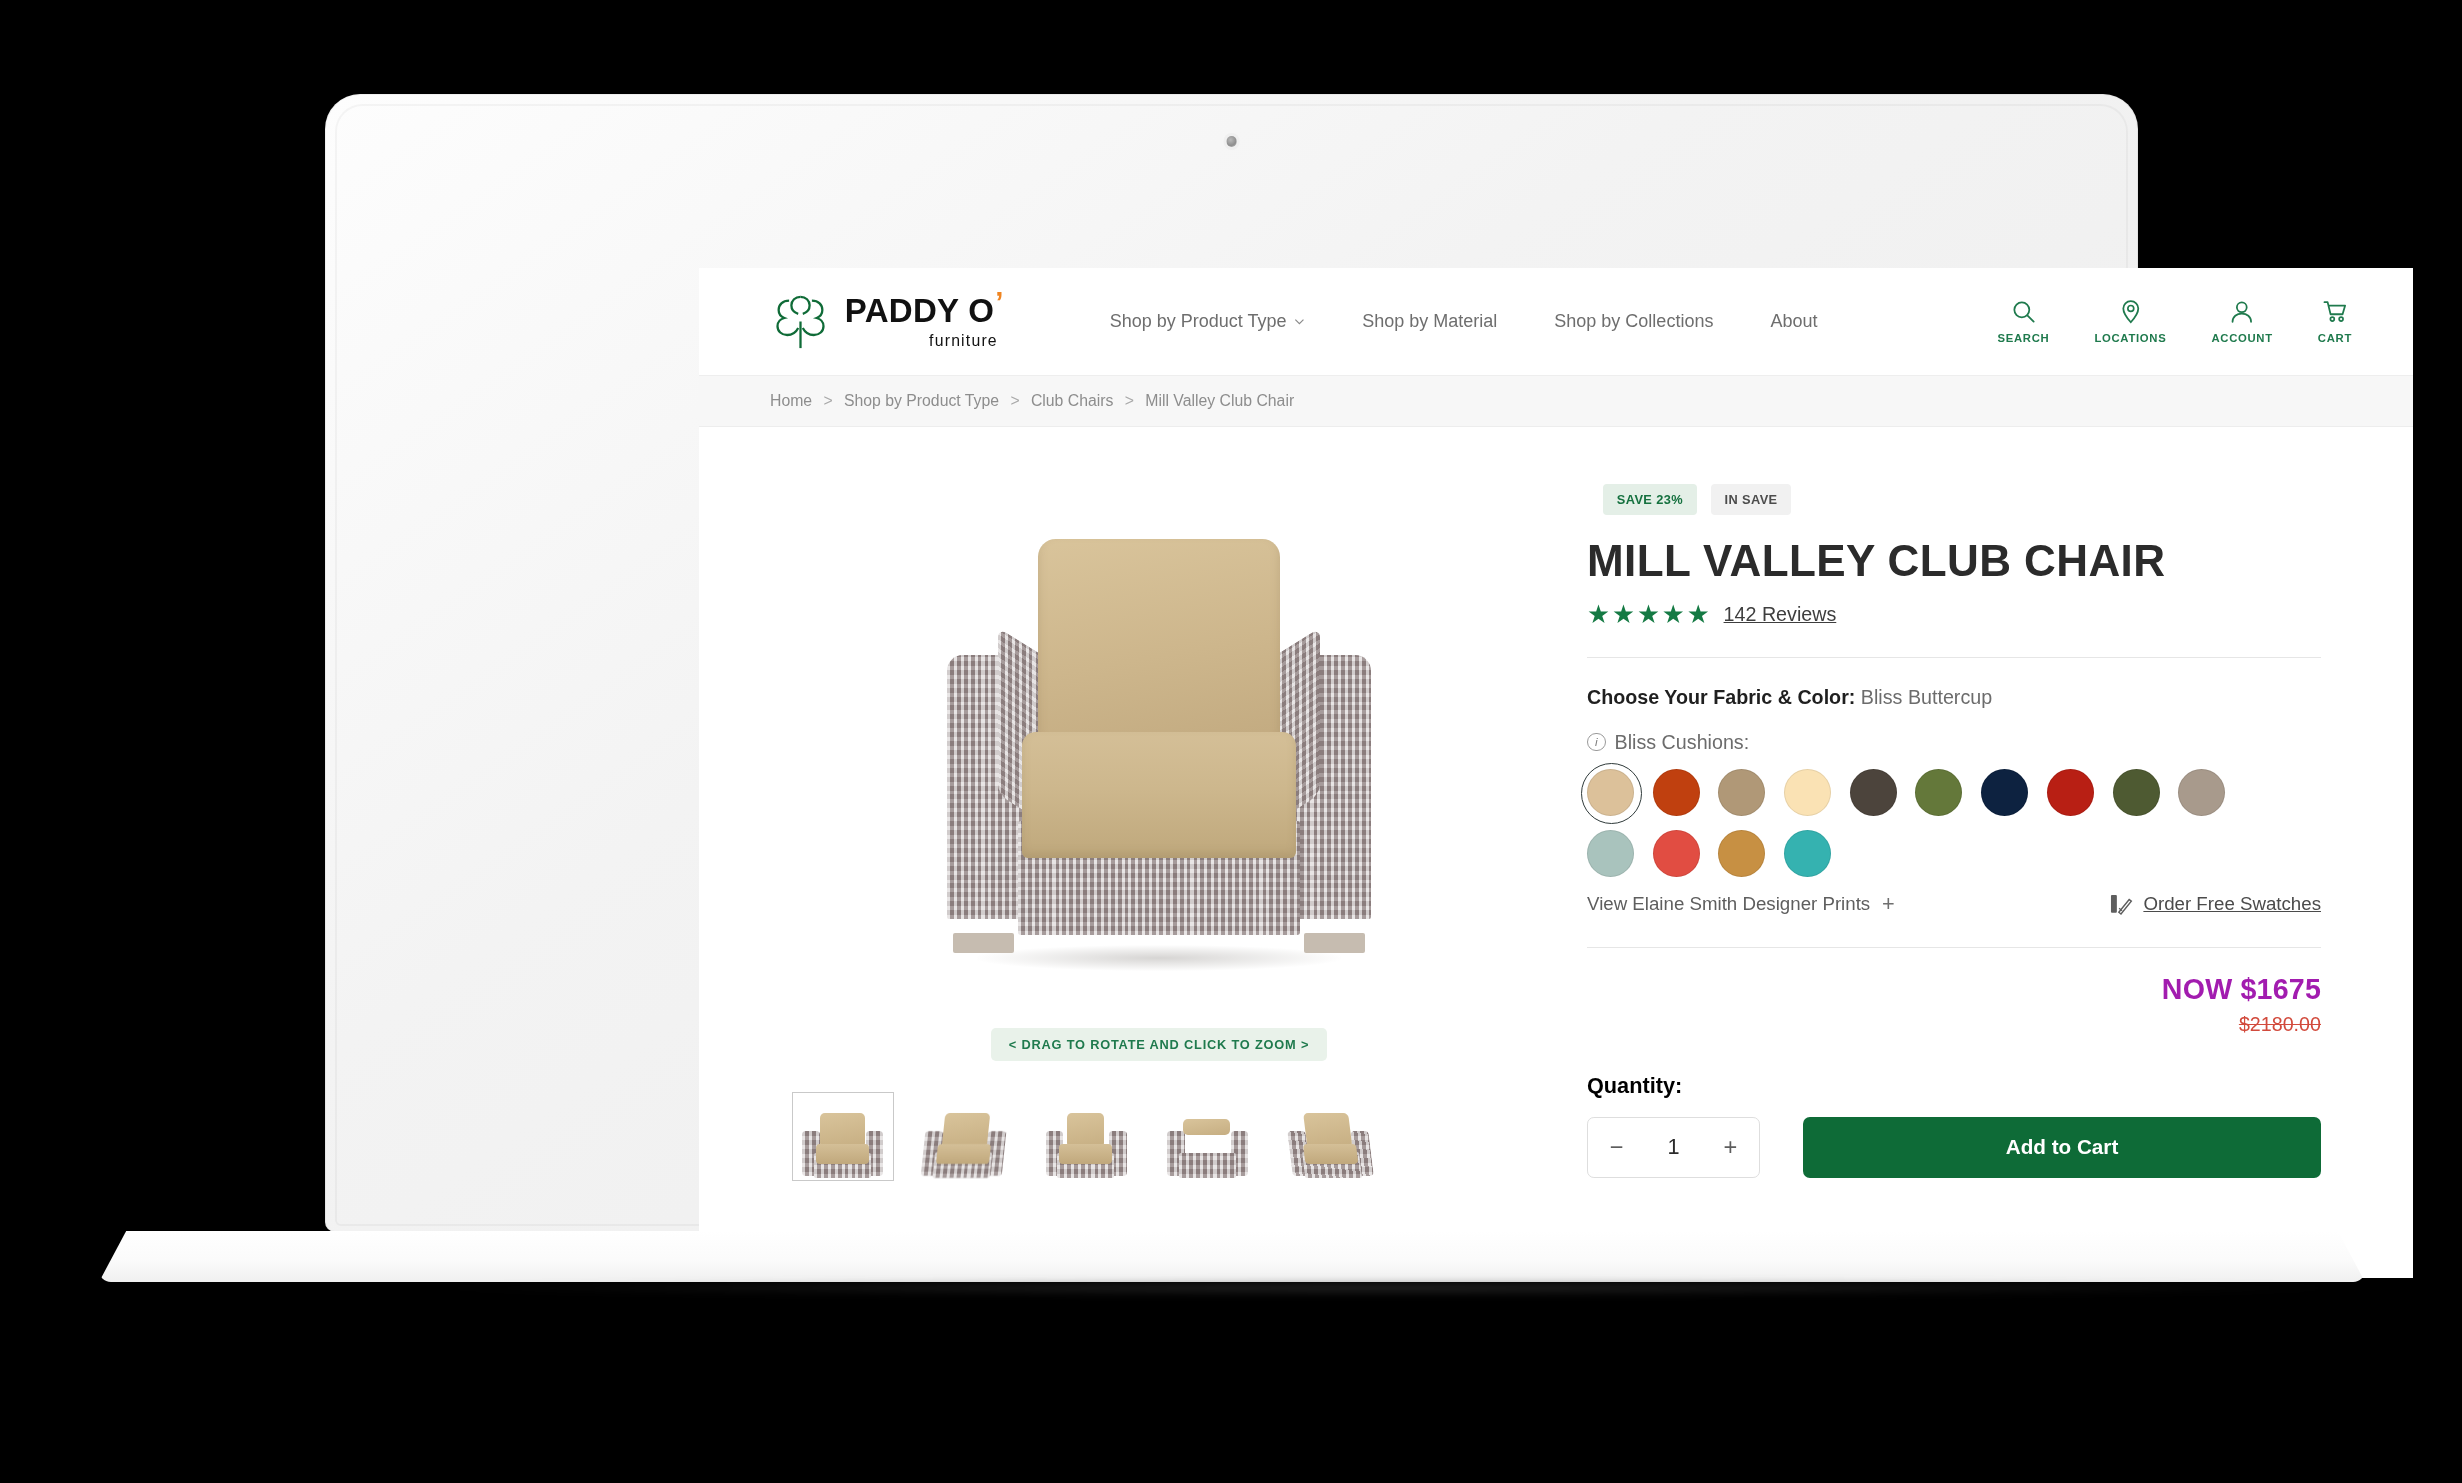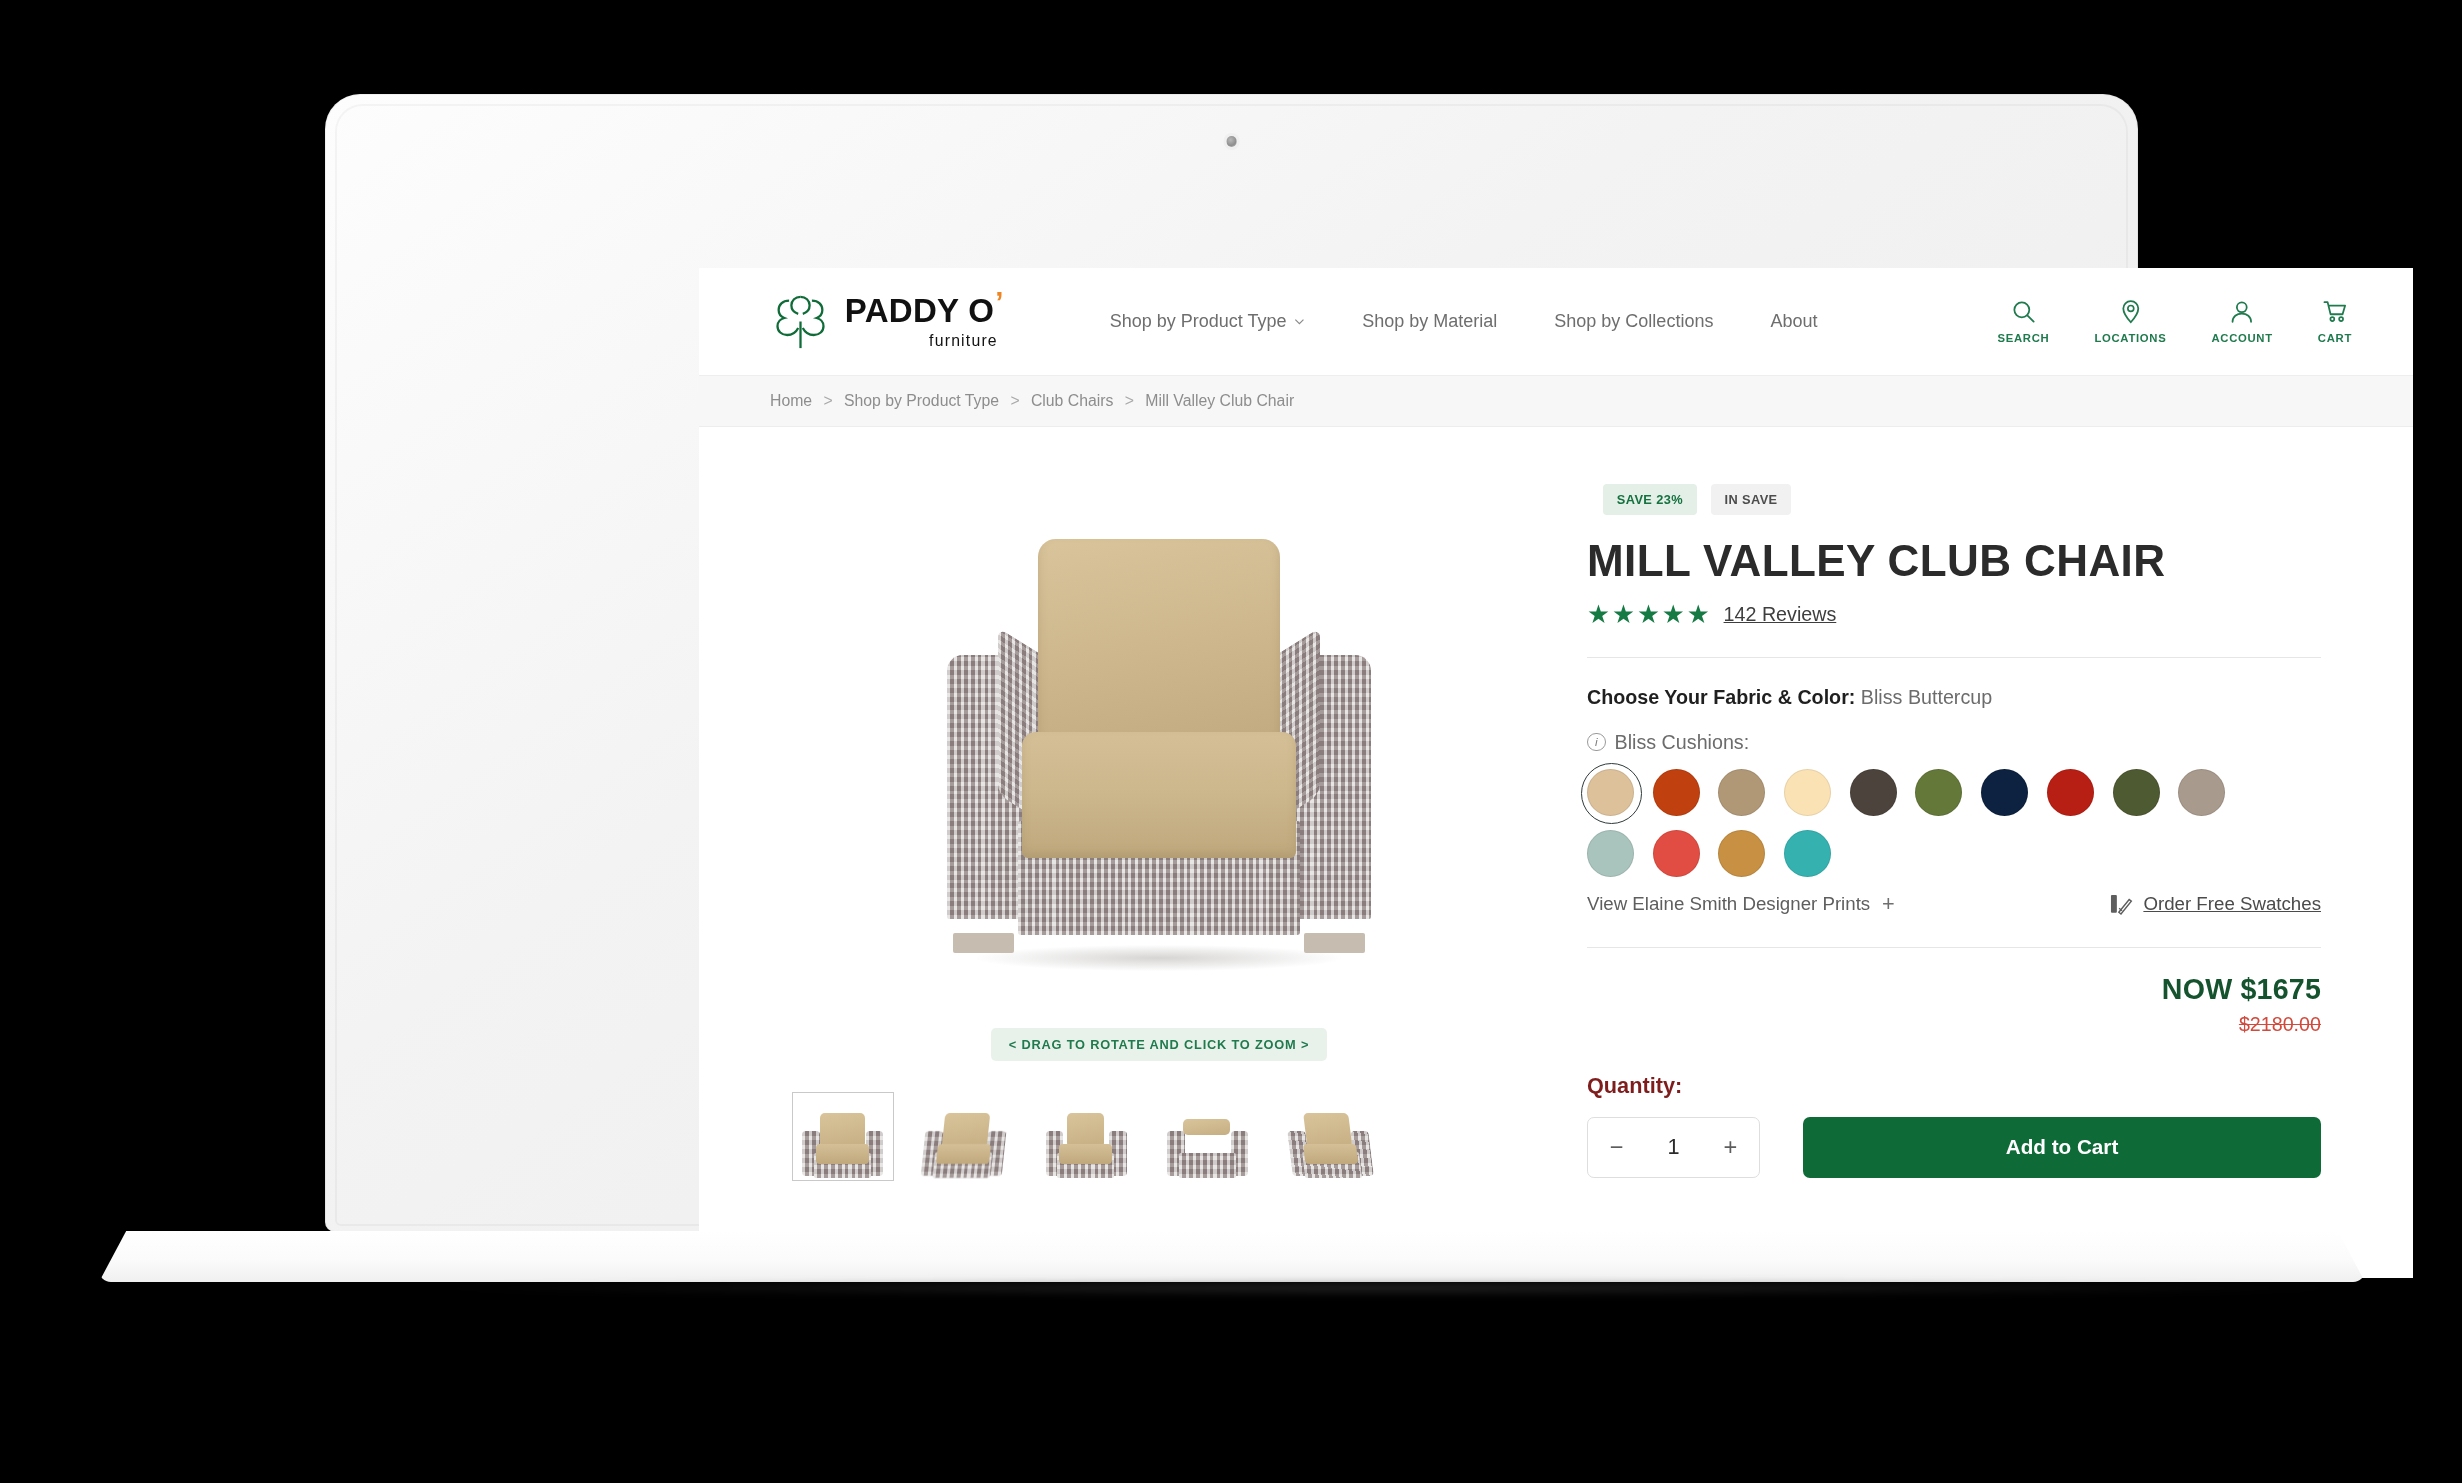--- a/index.html
+++ b/index.html
@@ -244,26 +244,26 @@
     font-size: 24.6px; font-weight: 800; color: #5a31f4; letter-spacing: -0.6px;
   }
   .shoppay-pay {
     background: #5a31f4; color: #fff; font-size: 17.7px; font-weight: 800;
     padding: 2px 7.9px; border-radius: 4.9px; letter-spacing: -0.3px;
   }
   .affirm-note { font-size: 9.4px; color: #4d4d4d; white-space: nowrap; }
   .affirm-note b { color: #111; }
   .price-block { margin-left: auto; text-align: right; }
   .price-now {
-    font-size: 28.6px; font-weight: 800; color: #14532d; letter-spacing: 0.2px;
+    font-size: 28.6px; font-weight: 800; color: #a21caf; letter-spacing: 0.2px;
   }
   .price-was {
     margin-top: 6.9px; font-size: 19.7px; color: #d24a3c; text-decoration: line-through;
   }
-  .qty-label { margin-top: 37px; font-size: 21.7px; font-weight: 700; color: #7f1d1d; }
+  .qty-label { margin-top: 37px; font-size: 21.7px; font-weight: 700; color: #000000; }
   .cart-row { margin-top: 17.7px; display: flex; align-items: center; gap: 43px; }
   .stepper {
     width: 173px; height: 61px; border: 1px solid #dedede; border-radius: 6.9px;
     display: flex; align-items: center; justify-content: space-between; padding: 0 21.7px;
     background: #fff;
   }
   .step-btn { font-size: 23.6px; color: #5d5d5d; cursor: pointer; user-select: none; }
   .qty-value { font-size: 21.7px; color: #2b2b2b; }
   .add-cart {
     flex: 1; height: 61px; background: #0e6b37; color: #fff; border: none;

